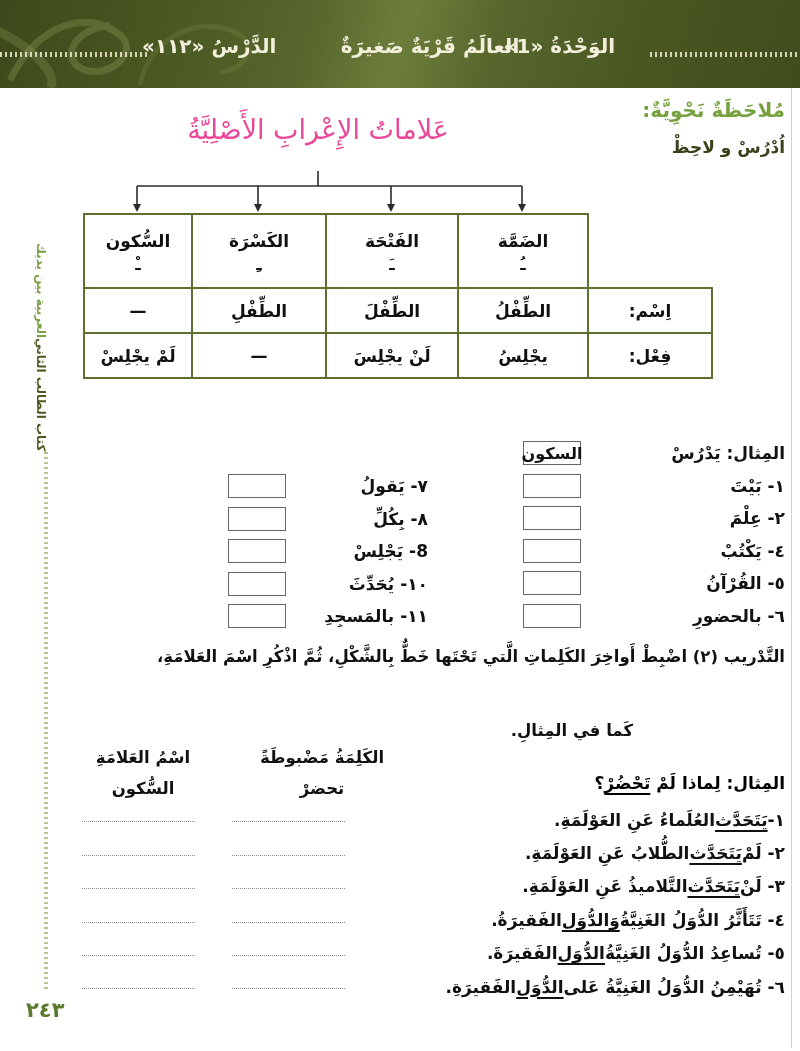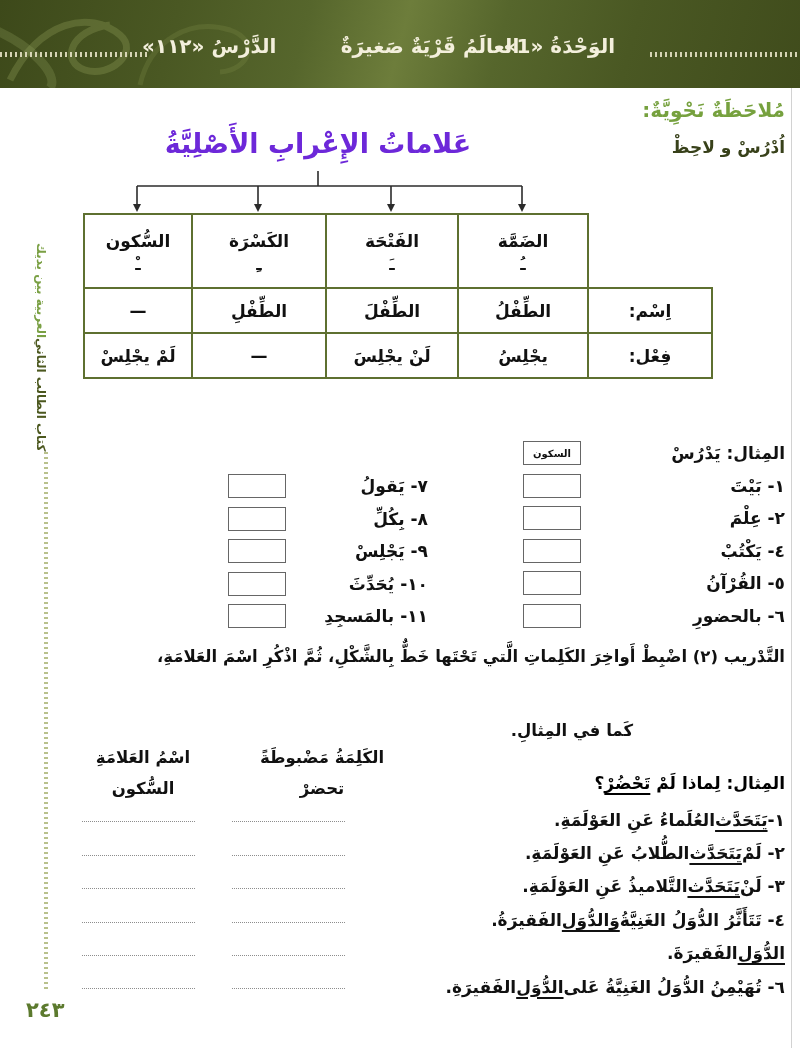--- a/index.html
+++ b/index.html
@@ -28,22 +28,22 @@
     font-weight:bold; font-size:12px; white-space:nowrap; }
   .sb-series { color:#7aa044; }
   .sb-book   { color:#4c581f; margin-top:18px; }
   .sidebar-dots { position:absolute; left:44px; top:452px; width:4px; height:540px;
     background:repeating-linear-gradient(180deg,#b9c18c 0 2px,transparent 2px 5px); }
   .page-number { position:absolute; left:26px; top:998px; color:#5c7a2e; font-weight:bold; font-size:21px; }
 
   
   .note-heading { position:absolute; right:15px; top:98px;  color:#76a13e; font-weight:bold; font-size:20px; }
   .note-sub     { position:absolute; right:15px; top:137px; color:#38411a; font-weight:bold; font-size:17px; }
-  .main-title   { position:absolute; left:318px; top:128px; transform:translateX(-50%);
-                  color:#6d28d9; font-weight:bold; font-size:27px; white-space:nowrap; }
+  .main-title   { position:absolute; left:318px; top:114px; transform:translateX(-50%);
+                  color:#ec4899; font-weight:normal; font-size:27px; white-space:nowrap; }
   .tree { position:absolute; left:80px; top:166px; }
 
   
   table.decl { position:absolute; left:83px; top:213px; border-collapse:collapse; table-layout:fixed; direction:rtl; }
   table.decl td { border:2px solid #5e7030; text-align:center; vertical-align:middle;
                   font-weight:bold; font-size:17px; color:#111; }
   table.decl td.ghost { border:0 none; background:transparent; }
   table.decl tr.hdr td { height:74px; }
   table.decl tr.data td { height:45px; }
   .mark-name { display:block; margin-top:2px; }
@@ -51,21 +51,21 @@
 
   
   .ex-instruction { position:absolute; right:15px; color:#111; font-weight:bold; font-size:16.5px; white-space:nowrap; }
   #ex1-instruction { top:396px; }
   .ex1-col { position:absolute; display:flex; flex-direction:column; direction:rtl; }
   #ex1-right { right:15px;  top:437px; width:262px; }
   #ex1-left  { right:372px; top:470px; width:200px;justify-content:space-between; }
   .ex1-row { height:32.5px; display:flex; align-items:center; justify-content:space-between; }
   .ex1-label { font-weight:bold; font-size:17px; color:#111; white-space:nowrap; }
   .answer-box { width:58px; height:24px; border:1.4px solid #666; background:#fff;
-    display:flex; align-items:center; justify-content:center; font-weight:bold; font-size:10px; color:#111; }
+    display:flex; align-items:center; justify-content:center; font-weight:bold; font-size:16px; color:#111; }
 
   
   #ex2-line1 { top:647px; }
   #ex2-line2 { top:721px; right:167px; }
   .ex2-colhead { position:absolute; width:140px; text-align:center; font-weight:bold; font-size:16.5px; color:#111; white-space:nowrap; }
   #ex2-word-head  { left:252px; top:748px; }
   #ex2-word-ex    { left:252px; top:779px; }
   #ex2-mark-head  { left:73px;  top:748px; }
   #ex2-mark-ex    { left:73px;  top:779px; }
   .ex2-example { position:absolute; right:15px; top:773px; font-weight:bold; font-size:17px; white-space:nowrap; }
@@ -199,21 +199,21 @@
   <div id="ex1-left" class="ex1-col">
     <div class="ex1-row">
       <span class="ex1-label">٧- يَقولُ</span>
       <span class="answer-box"></span>
     </div>
     <div class="ex1-row">
       <span class="ex1-label">٨- بِكُلِّ</span>
       <span class="answer-box"></span>
     </div>
     <div class="ex1-row">
-      <span class="ex1-label">٩- يَجْلِسْ</span>
+      <span class="ex1-label">8- يَجْلِسْ</span>
       <span class="answer-box"></span>
     </div>
     <div class="ex1-row">
       <span class="ex1-label">١٠- يُحَدِّثَ</span>
       <span class="answer-box"></span>
     </div>
     <div class="ex1-row">
       <span class="ex1-label">١١- بالمَسجِدِ</span>
       <span class="answer-box"></span>
     </div>
@@ -246,20 +246,21 @@
       <span>٣- لَنْ </span>
         <u class="ul">يَتَحَدَّث</u>
         <span> التَّلاميذُ عَنِ العَوْلَمَةِ.</span>
     </div>
     <div class="ex2-sentence">
       <span>٤- تَتَأَثَّرُ الدُّوَلُ الغَنِيَّةُ </span>
         <u class="ul">وَالدُّوَل</u>
         <span> الفَقيرَةُ.</span>
     </div>
     <div class="ex2-sentence">
+      <span>٥- تُساعِدُ الدُّوَلُ الغَنِيَّةُ </span>
         <u class="ul">الدُّوَل</u>
         <span> الفَقيرَةَ.</span>
     </div>
     <div class="ex2-sentence">
       <span>٦- تُهَيْمِنُ الدُّوَلُ الغَنِيَّةُ عَلى </span>
         <u class="ul">الدُّوَل</u>
         <span> الفَقيرَةِ.</span>
     </div>
   </div>
 

